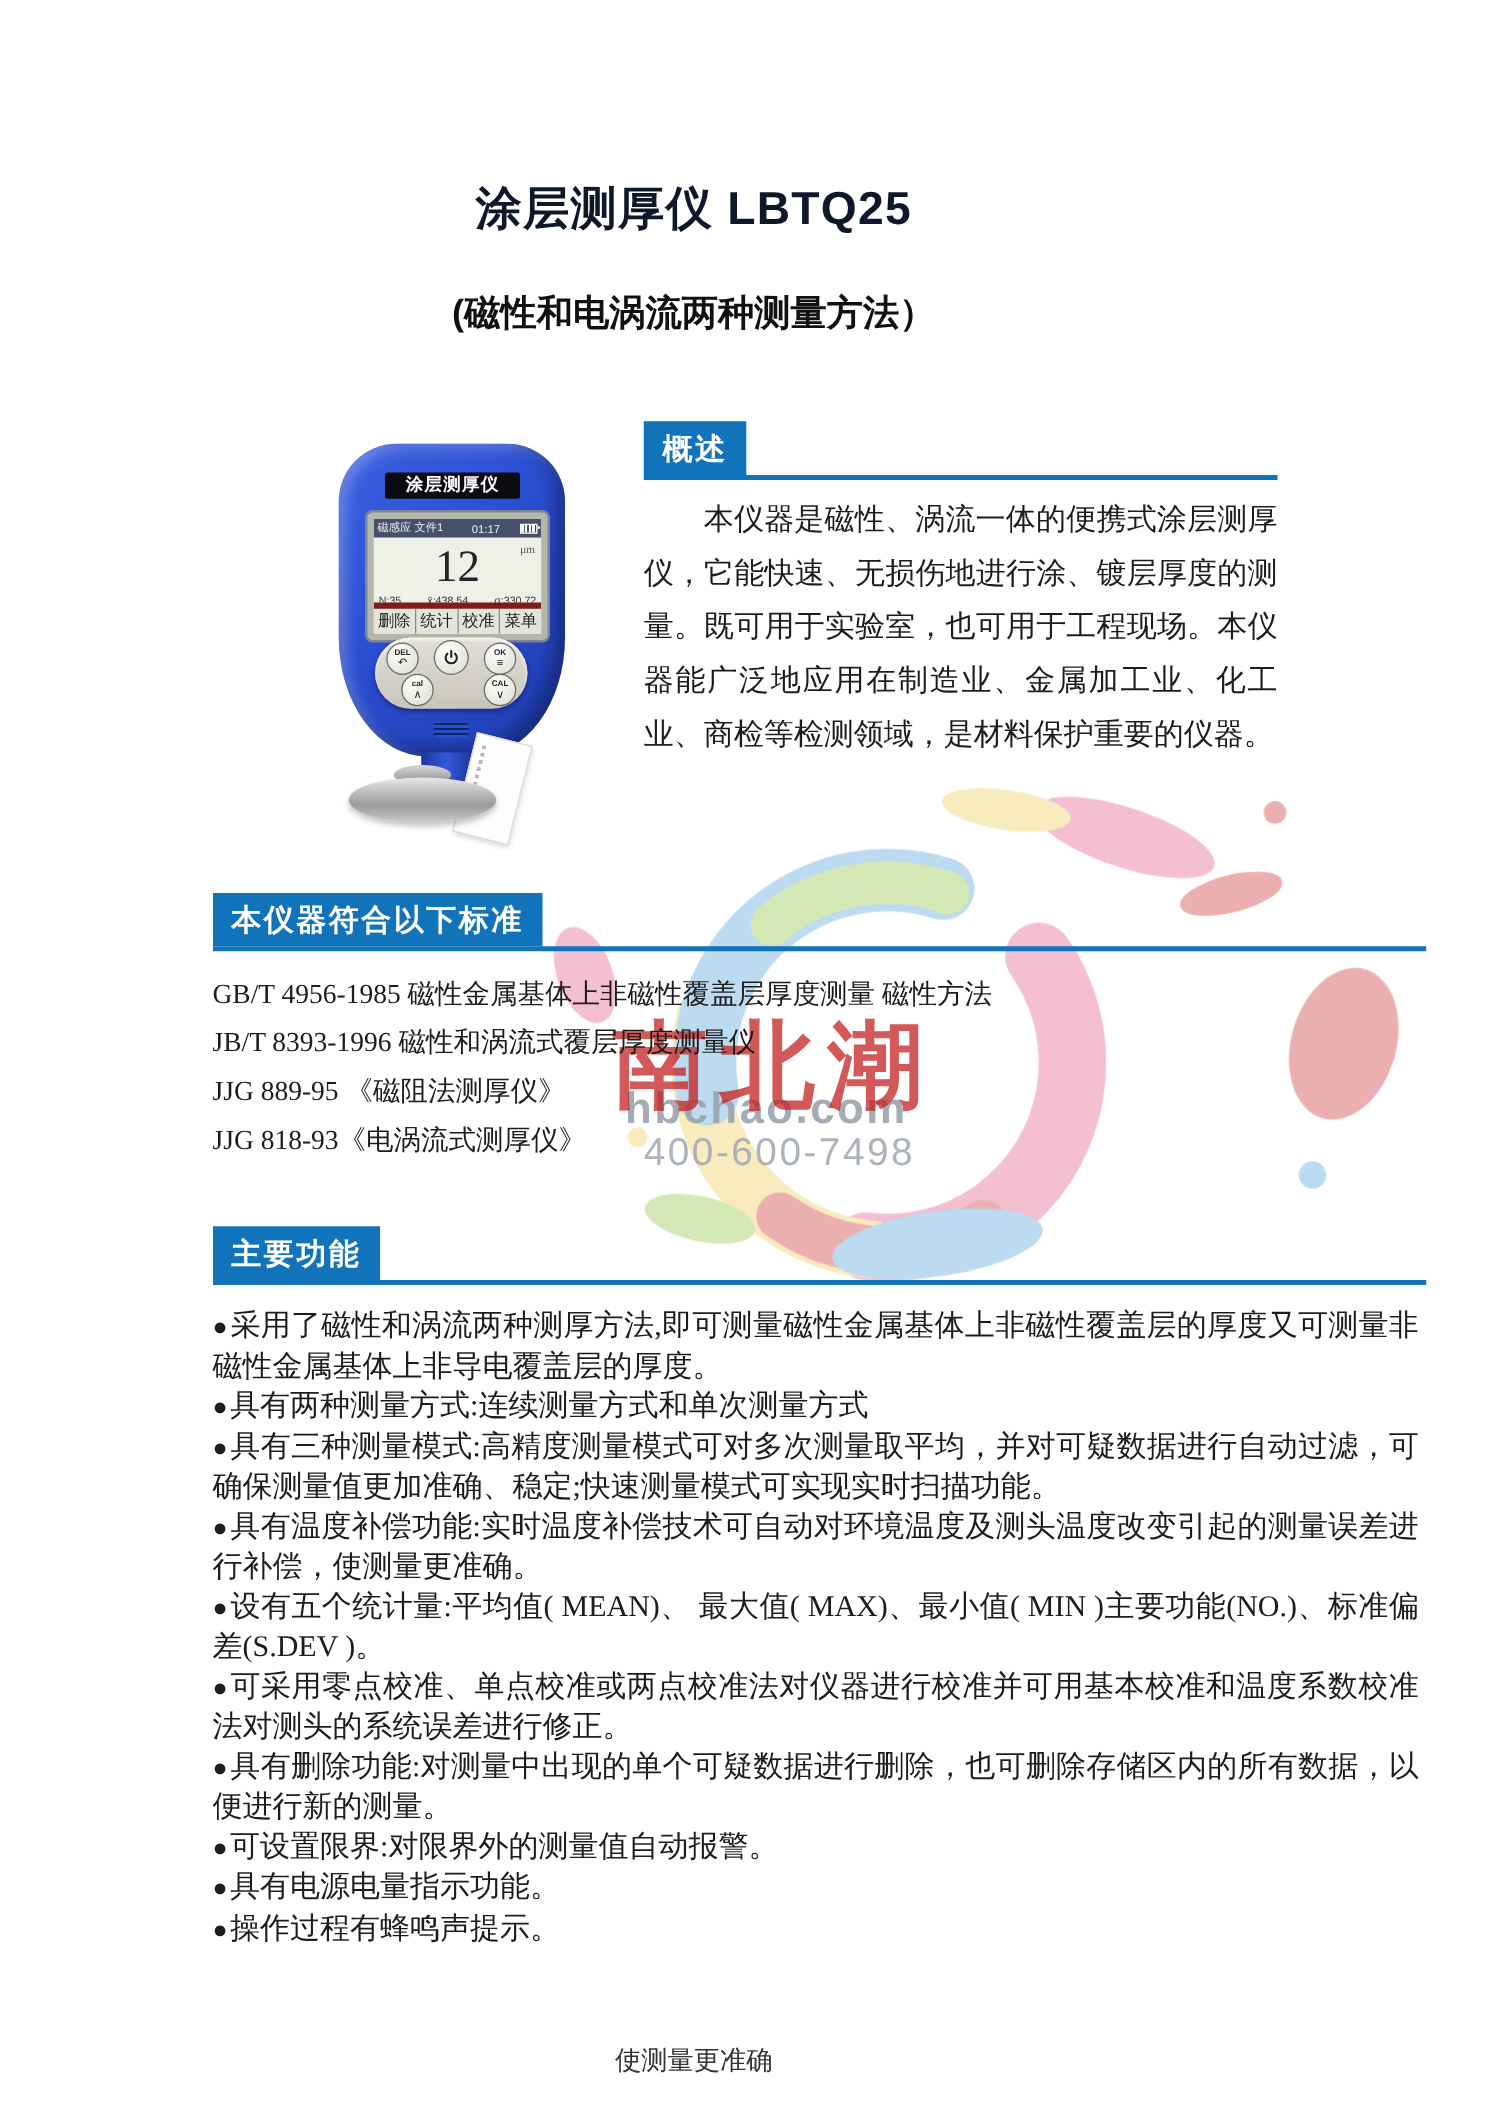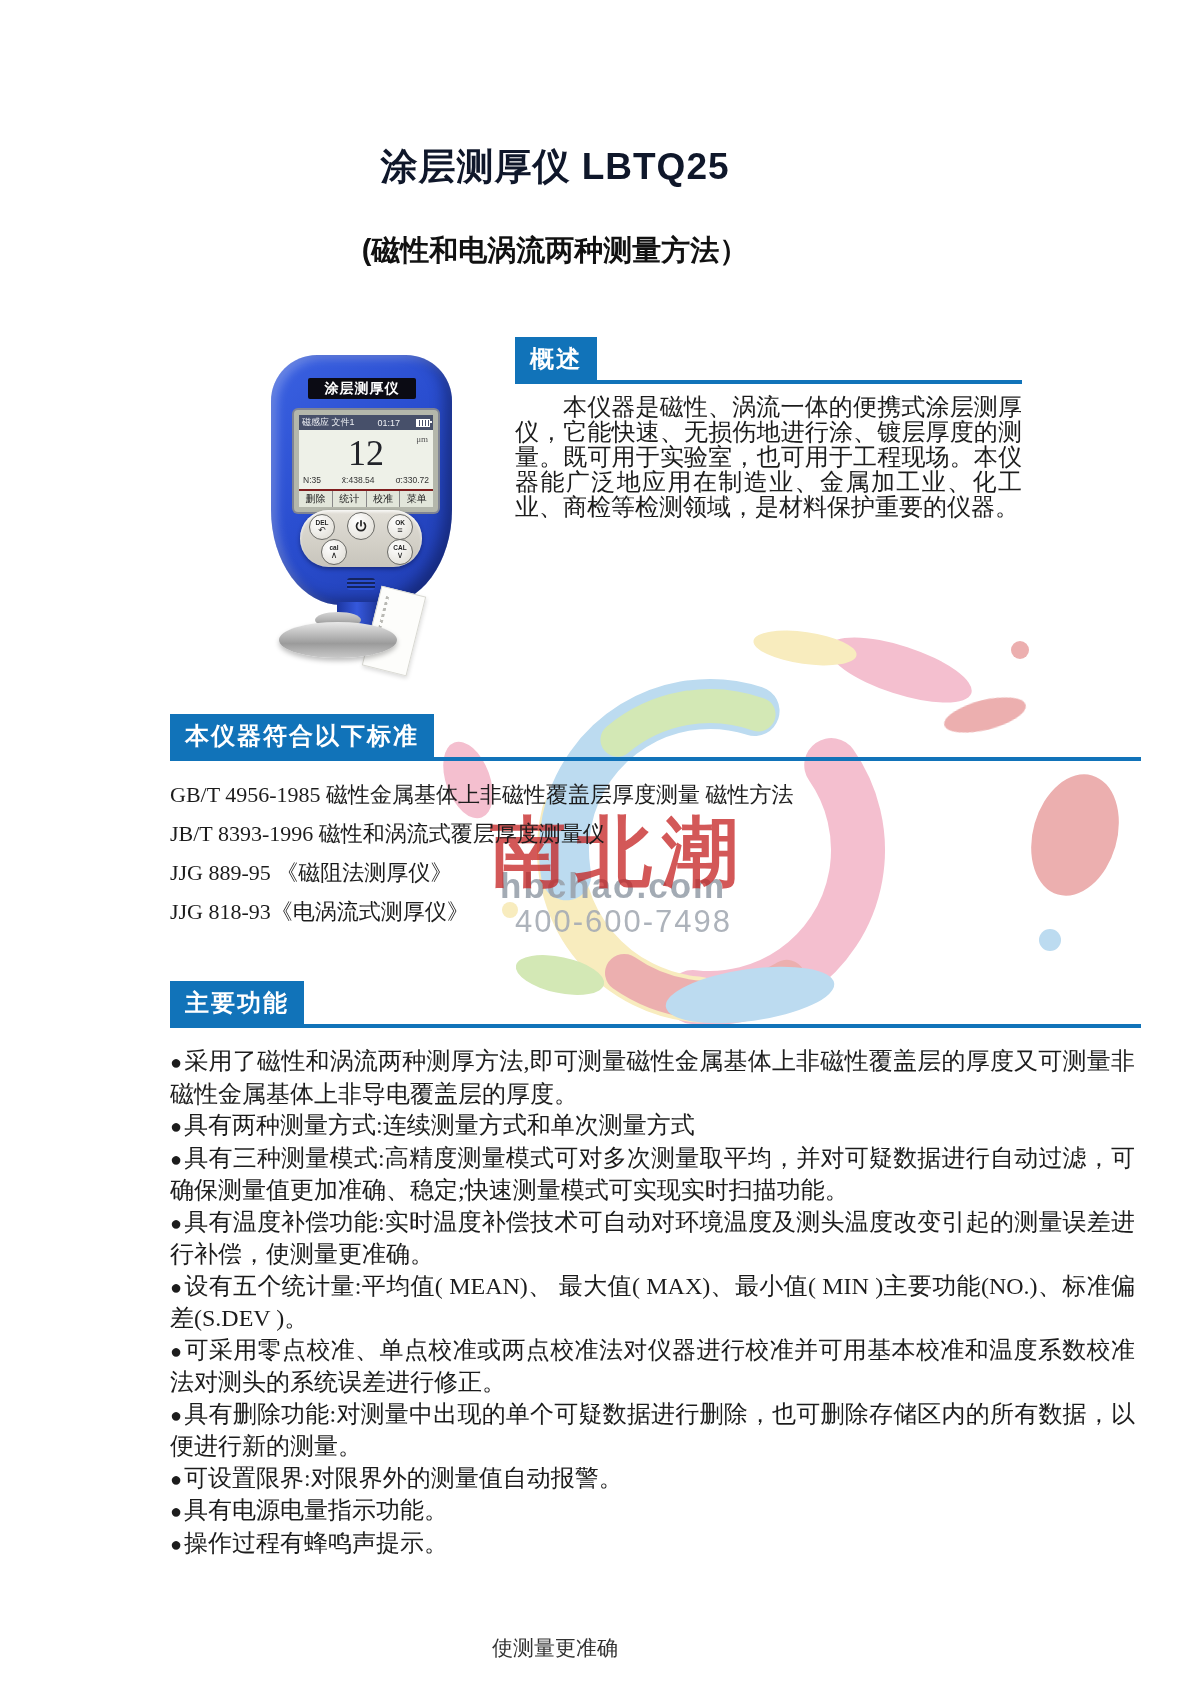--- a/index.html
+++ b/index.html
@@ -25,21 +25,21 @@
     display:inline-block;background:#1173b9;color:#fff;
     font-weight:700;font-size:24px;padding:6px 15px 5px 15px;
     letter-spacing:2px;vertical-align:bottom;
   }
   #head-overview{left:515px;top:337px;width:507px;}
   #head-standards{left:170px;top:714px;width:971px;}
   #head-features{left:170px;top:981px;width:971px;}
   
   .overview-body{
     position:absolute;left:515px;top:395px;width:507px;
-    font-size:24px;line-height:25px;text-align:justify;text-indent:2em;
+    font-size:24px;line-height:43px;text-align:justify;text-indent:2em;
     z-index:2;
   }
   
   .standards{
     position:absolute;left:170px;top:775px;width:900px;
     font-size:22px;line-height:39px;z-index:2;
   }
   .standards div{white-space:nowrap;}
   
   .features{
@@ -86,22 +86,22 @@
     position:absolute;left:0;top:18px;width:100%;text-align:center;
     font-size:36px;color:#22242a;line-height:40px;font-family:"Liberation Serif",serif;
   }
   .scr-stats{
     position:absolute;left:0;top:60px;width:100%;display:flex;
     justify-content:space-between;padding:0 4px;box-sizing:border-box;
     font-size:8.5px;color:#333;font-family:"Liberation Sans",sans-serif;
   }
   .scr-menu{
     position:absolute;left:0;bottom:0;width:100%;display:flex;
-    border-top:2px solid #7f1d1d;background:#e2e6da;
-    font-size:10px;color:#222;text-align:center;
+    border-top:5px solid #7f1d1d;background:#e2e6da;
+    font-size:13px;color:#222;text-align:center;
   }
   .scr-menu span{flex:1;padding:1px 0;border-left:1px solid #888;}
   .scr-menu span:first-child{border-left:none;}
   .dev-keypad{
     position:absolute;left:47px;top:160px;width:122px;height:57px;
     background:linear-gradient(180deg,#e2dfd7,#c8c5bc);border-radius:29px;
     box-shadow:inset 0 2px 3px rgba(255,255,255,.8), 0 2px 4px rgba(0,0,30,.4);
   }
   .key{
     position:absolute;width:26px;height:26px;border-radius:50%;

